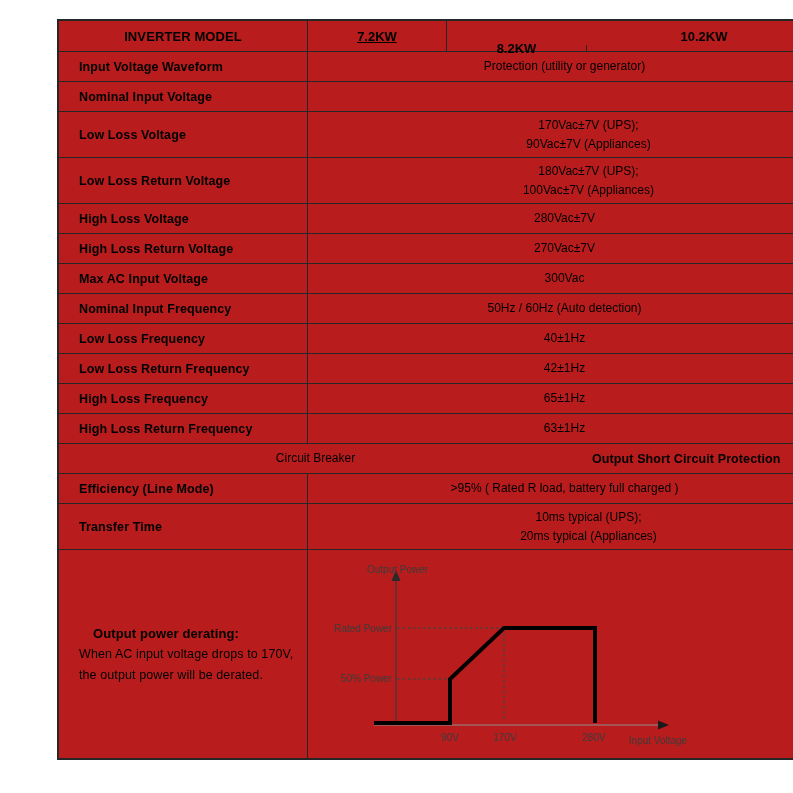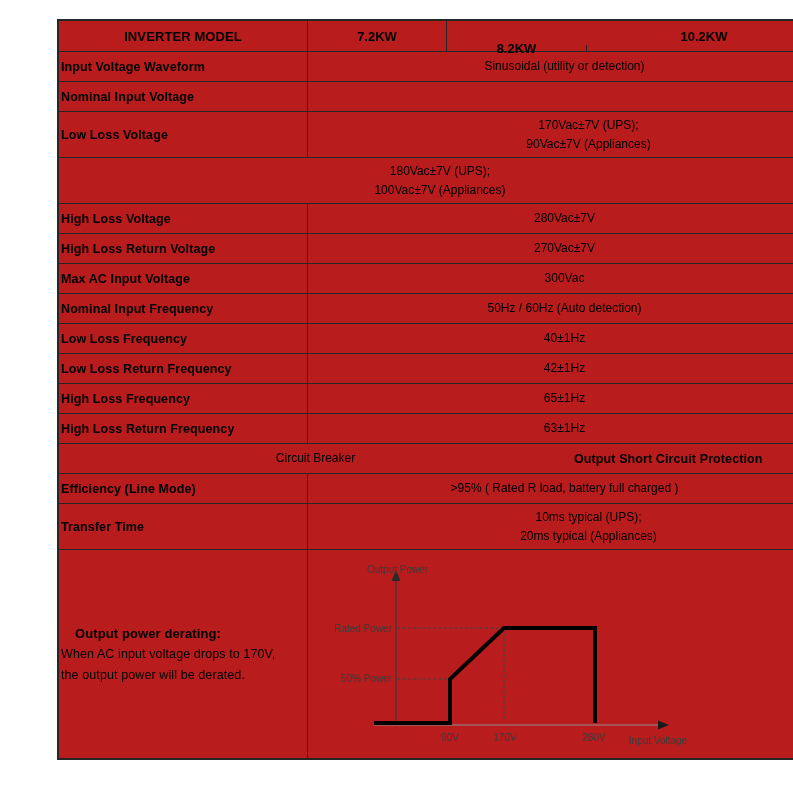--- a/index.html
+++ b/index.html
@@ -25,41 +25,41 @@
   }
   .row.tall{height:46px;gap:48px;}
   .row.header-row{height:31px;}
   .row.derating-row{height:208px;border-bottom:none;}
   .cell{box-sizing:border-box;}
   .label{
     width:249px;
     border-right:1px solid #262626;
     display:flex;flex-direction:column;
     justify-content:center;align-items:flex-start;
-    padding-left:2px;
+    padding-left:20px;
     font-weight:bold;font-size:12.5px;
     letter-spacing:0.1px;
   }
   .header-label{
     align-items:center;padding-left:0;
     font-size:13px;
   }
   .value{
     flex:1;
     display:flex;flex-direction:column;
     justify-content:center;align-items:center;
     font-size:12px;line-height:19px;
     text-align:center;
   }
   .model{
     display:flex;align-items:center;justify-content:center;
     font-weight:bold;font-size:13px;
     border-right:1px solid #262626;
   }
-  .model.m1{width:139px;}
+  .model.m1{width:139px;text-decoration:underline;}
   .model.m2{width:140px;margin-top:24px;}
   .model.m3{flex:1;border-right:none;}
   .derating-label{
     font-weight:normal;
     font-size:12.5px;
     line-height:21px;
   }
   .derating-title{font-weight:bold;font-size:13px;margin-left:14px;}
   .chart-cell{
     flex:1;
@@ -88,37 +88,38 @@
   <div class="row header-row">
     <div class="cell label header-label">INVERTER MODEL</div>
     <div class="cell model m1">7.2KW</div>
     <div class="cell model m2">8.2KW</div>
     <div class="cell model m3">10.2KW</div>
   </div>
 
   <div class="row">
     <div class="cell label">Input Voltage Waveform</div>
     <div class="cell value">
-        <span class="line">Sinusoidal (utility or detection)</span>
+        <span class="line">Protection (utility or generator)</span>
       </div>
   </div>
 
   <div class="row">
     <div class="cell label">Nominal Input Voltage</div>
   </div>
 
   <div class="row tall">
     <div class="cell label">Low Loss Voltage</div>
     <div class="cell value">
         <span class="line">170Vac±7V (UPS);</span>
         <span class="line">90Vac±7V (Appliances)</span>
       </div>
   </div>
 
   <div class="row tall">
+    <div class="cell label">Low Loss Return Voltage</div>
     <div class="cell value">
         <span class="line">180Vac±7V (UPS);</span>
         <span class="line">100Vac±7V (Appliances)</span>
       </div>
   </div>
 
   <div class="row">
     <div class="cell label">High Loss Voltage</div>
     <div class="cell value">
         <span class="line">280Vac±7V</span>

